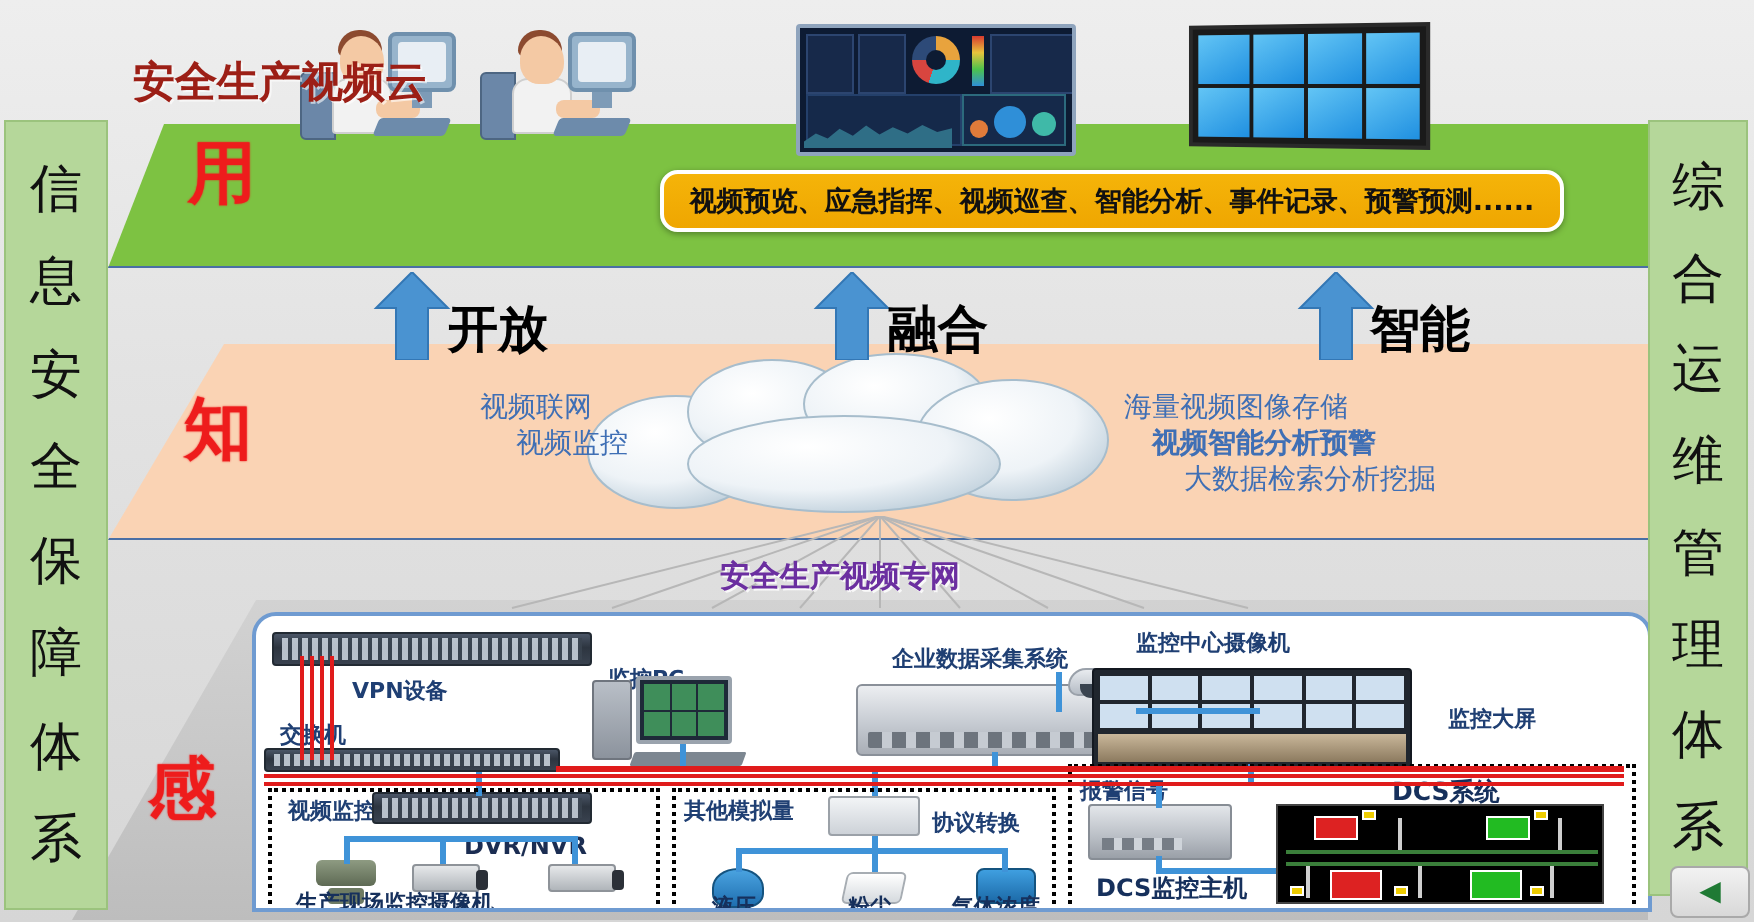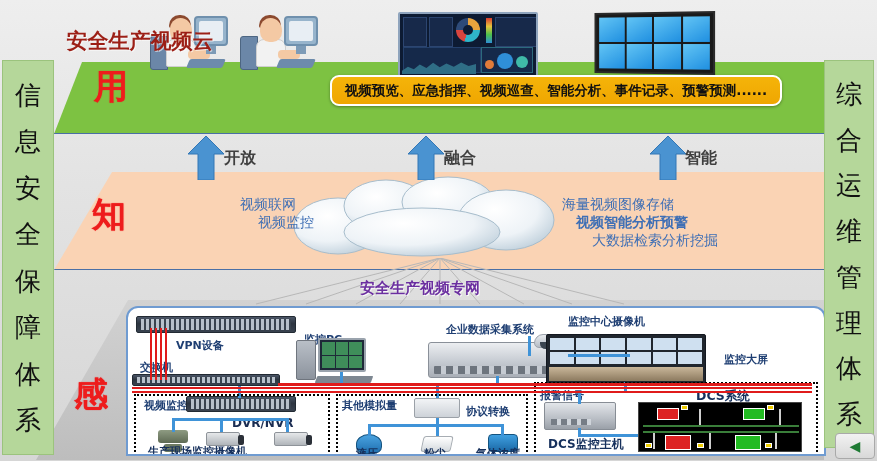--- a/index.html
+++ b/index.html
@@ -110,31 +110,31 @@
     position:absolute; z-index:20;
     background: linear-gradient(180deg,#f5b409,#efa601);
     border: 2px solid #ffffff;
     border-radius: 9px;
     box-shadow: 0 1px 3px rgba(0,0,0,.35);
     color:#111; font-size:14px; font-weight:bold;
     display:flex; align-items:center; justify-content:center;
     white-space:nowrap;
   }
   #pill-dept { left:155px; top:85px; width:156px; height:31px; }
-  #pill-func { left:330px; top:75px; width:452px; height:31px; font-size:13.5px; }
+  #pill-func { left:330px; top:85px; width:452px; height:31px; font-size:13.5px; }
 
   
   .uparrow { position:absolute; z-index:20; width:40px; height:44px; }
   .uparrow svg { display:block; }
   #arrow-1 { left:186px; top:136px; }
   #arrow-2 { left:406px; top:136px; }
   #arrow-3 { left:648px; top:136px; }
   .arrow-label {
     position:absolute; z-index:22;
-    color:#404040; font-size:16px; font-weight:bold; white-space:nowrap;
+    color:#000000; font-size:25px; font-weight:bold; white-space:nowrap;
   }
   #label-open  { left:224px; top:148px; }
   #label-fuse  { left:444px; top:148px; }
   #label-smart { left:685px; top:148px; }
 
   
   #cloud-wrap { position:absolute; left:282px; top:176px; width:280px; height:82px; z-index:14; }
   #cloud-title {
     position:absolute; left:0; top:0; width:280px; height:82px; z-index:16;
     display:flex; align-items:center; justify-content:center;

